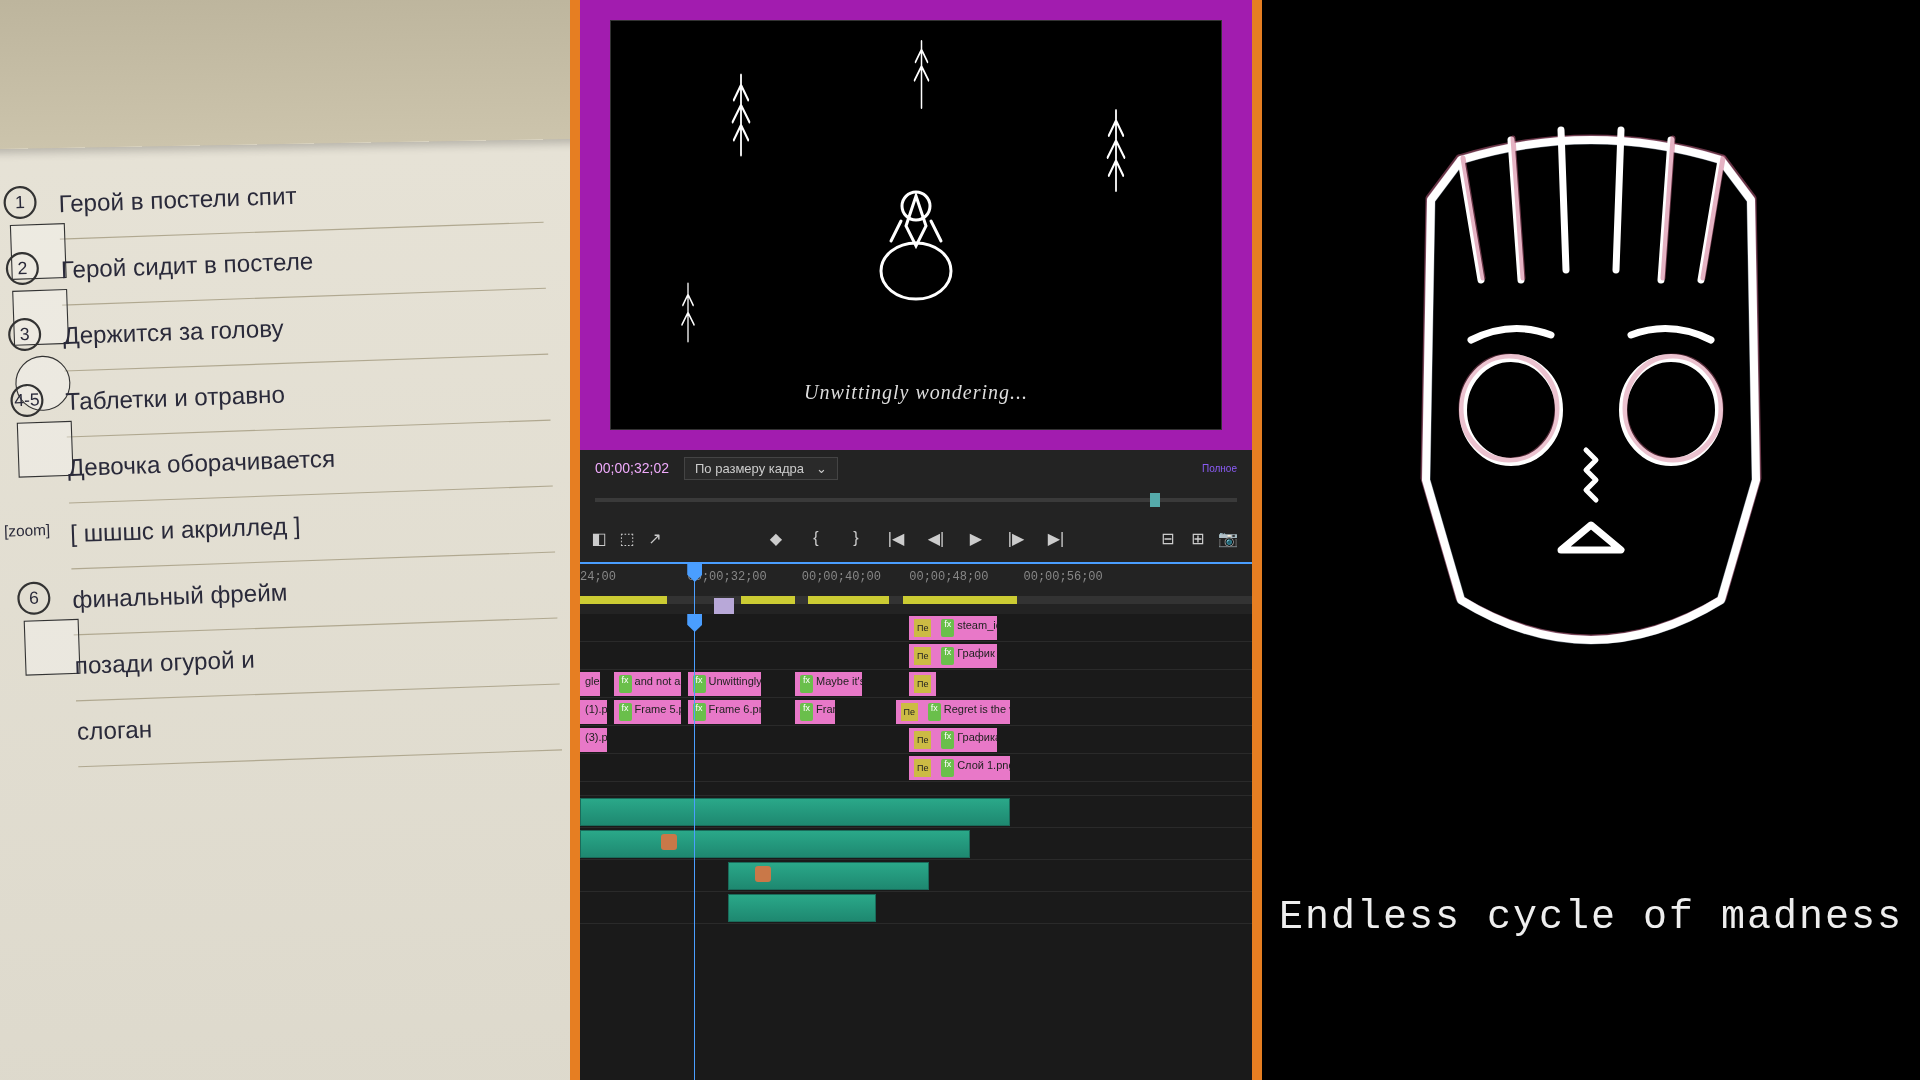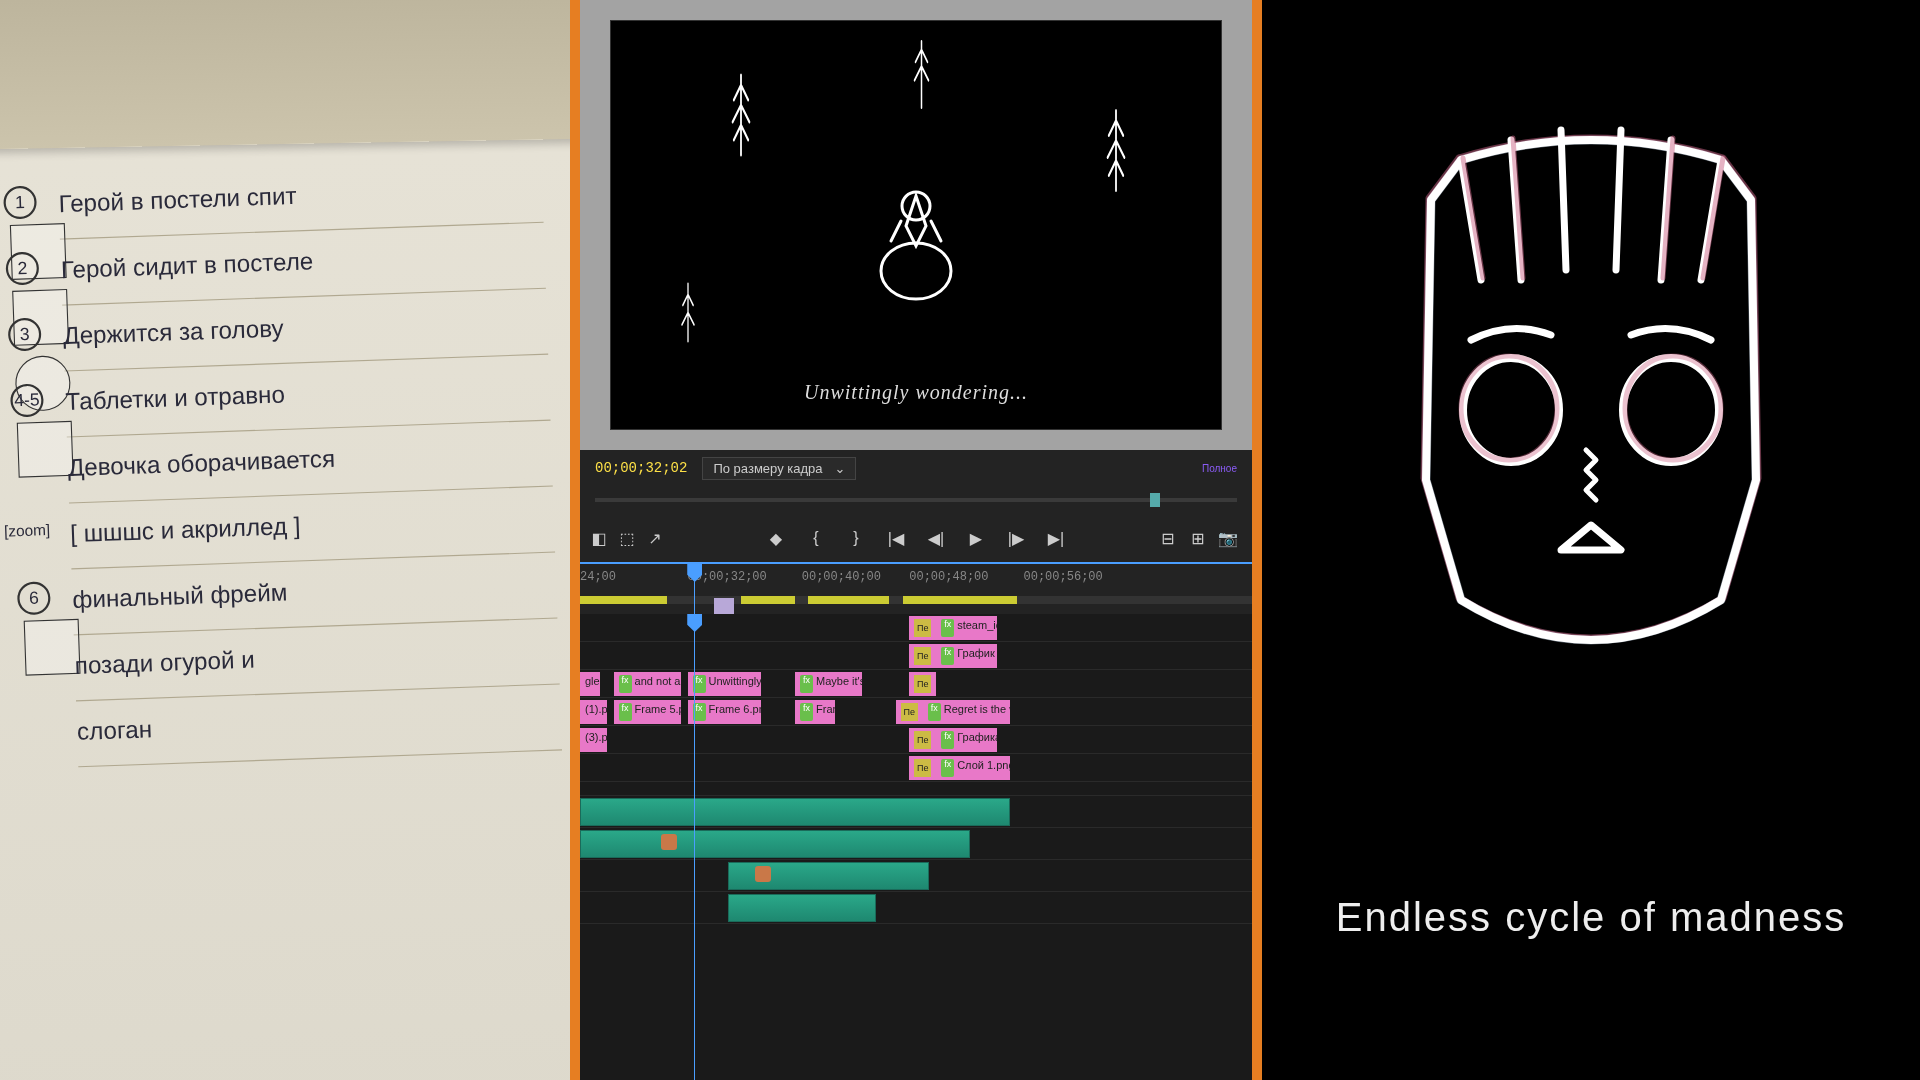--- a/index.html
+++ b/index.html
@@ -7,27 +7,27 @@
 .panel{height:100%;position:relative}
 .divider{width:10px;background:#e67e22;height:100%}
 .p1{width:570px;background:linear-gradient(135deg,#c8c0a8,#d4ccb8);position:relative;overflow:hidden}
 .notebook{position:absolute;top:0;left:0;right:0;bottom:0;background:linear-gradient(#e8e4d8,#ddd9cc);padding:200px 40px 40px 90px;transform:rotate(-2deg) scale(1.1);transform-origin:center}
 .notebook::before{content:'';position:absolute;top:0;left:0;right:0;height:180px;background:linear-gradient(180deg,#b8b098,#ccc4ac);transform:rotate(1deg);box-shadow:0 4px 8px rgba(0,0,0,.2)}
 .nb-line{border-bottom:1px solid #b0a890;height:60px;position:relative;font-family:cursive;font-size:22px;color:#2a2a3a;padding-top:15px}
 .nb-num{position:absolute;left:-50px;top:10px;width:30px;height:30px;border:2px solid #333;border-radius:50%;text-align:center;line-height:26px;font-size:16px}
 .nb-sketch{position:absolute;left:-45px;top:45px;width:50px;height:50px;border:1.5px solid #333;background:rgba(255,255,255,.3)}
 .p2{width:672px;background:#1a1a1a;display:flex;flex-direction:column}
 .program-bar{height:40px;background:#232323;display:flex;align-items:center;padding:0 20px;color:#ccc;font-size:15px;gap:8px}
-.preview-area{flex:0 0 450px;background:#a3a3a3;padding:20px 30px;display:flex;flex-direction:column}
+.preview-area{flex:0 0 450px;background:#a21caf;padding:20px 30px;display:flex;flex-direction:column}
 .preview-canvas{flex:1;background:#000;border:1px solid #333;position:relative;display:flex;align-items:flex-end;justify-content:center;padding-bottom:25px}
 .preview-caption{color:#ddd;font-size:20px;font-family:Georgia,serif;font-style:italic;letter-spacing:1px}
 .tree{position:absolute;color:#fff;font-size:48px;transform:scaleX(.6)}
 .figure{position:absolute;top:38%;left:50%;transform:translateX(-50%);width:90px;height:130px}
 .tc-bar{height:36px;background:#232323;display:flex;align-items:center;padding:0 15px;gap:15px;font-size:14px}
-.timecode{color:#fde047;font-family:Liberation Mono, monospace}
+.timecode{color:#f0abfc;font-family:Liberation Sans, sans-serif}
 .dropdown{background:#2a2a2a;border:1px solid #444;color:#ccc;padding:3px 10px;font-size:13px;display:flex;align-items:center;gap:12px}
 .quality{margin-left:auto;color:#8b5cf6;font-size:10px}
 .slider-bar{height:28px;background:#232323;padding:0 15px;position:relative}
 .slider-track{height:4px;background:#3a3a3a;margin-top:12px;position:relative}
 .slider-head{position:absolute;right:12%;top:-5px;width:10px;height:14px;background:#5aa}
 .transport{height:50px;background:#232323;display:flex;align-items:center;justify-content:center;gap:22px;color:#ccc;border-bottom:2px solid #4a9eff}
 .transport .tbtn{width:18px;height:18px;display:flex;align-items:center;justify-content:center;cursor:pointer;font-size:16px}
 .transport .tool-group{position:absolute;left:10px;display:flex;gap:10px}
 .transport .snap-group{position:absolute;right:15px;display:flex;gap:12px}
 .timeline{flex:1;background:#1a1a1a;display:flex;flex-direction:column;overflow:hidden}
@@ -40,21 +40,21 @@
 .tracks{flex:1;position:relative;background:#1a1a1a}
 .track{height:28px;border-bottom:1px solid #2a2a2a;position:relative}
 .clip{position:absolute;top:2px;height:24px;font-size:11px;color:#222;padding:3px 5px;overflow:hidden;white-space:nowrap;display:flex;gap:3px}
 .clip-pink{background:#e878c8}
 .clip-yellow-tag{background:#ccbb44;width:18px;height:18px;display:inline-flex;align-items:center;justify-content:center;font-size:9px}
 .fx{background:#6abf4b;color:#fff;padding:0 3px;font-size:9px;border-radius:2px}
 .audio-track{height:32px;border-bottom:1px solid #2a2a2a;position:relative}
 .audio-clip{position:absolute;top:2px;height:28px;background:linear-gradient(#2aa889,#1e8870);border:1px solid #1a6b5a}
 .p3{width:658px;background:#000;display:flex;flex-direction:column;align-items:center;justify-content:flex-end;padding-bottom:140px;position:relative}
 .face-art{position:absolute;top:80px;left:50%;transform:translateX(-50%);width:520px;height:640px}
-.p3-caption{color:#eee;font-size:40px;font-family:Liberation Sans, sans-serif;letter-spacing:2px}
+.p3-caption{color:#eee;font-size:40px;font-family:Liberation Mono, monospace;letter-spacing:2px}
 </style>
 </head>
 <body>
 
 <div class="panel p1">
   <div class="notebook">
     <div class="nb-line"><span class="nb-num">1</span><div class="nb-sketch"></div><span>Герой в постели спит</span></div>
     <div class="nb-line"><span class="nb-num">2</span><div class="nb-sketch"></div><span>Герой сидит в постеле</span></div>
     <div class="nb-line"><span class="nb-num">3</span><div class="nb-sketch" style="border-radius:50%"></div><span>Держится за голову</span></div>
     <div class="nb-line"><span class="nb-num">4-5</span><div class="nb-sketch"></div><span>Таблетки и отравно</span></div>

